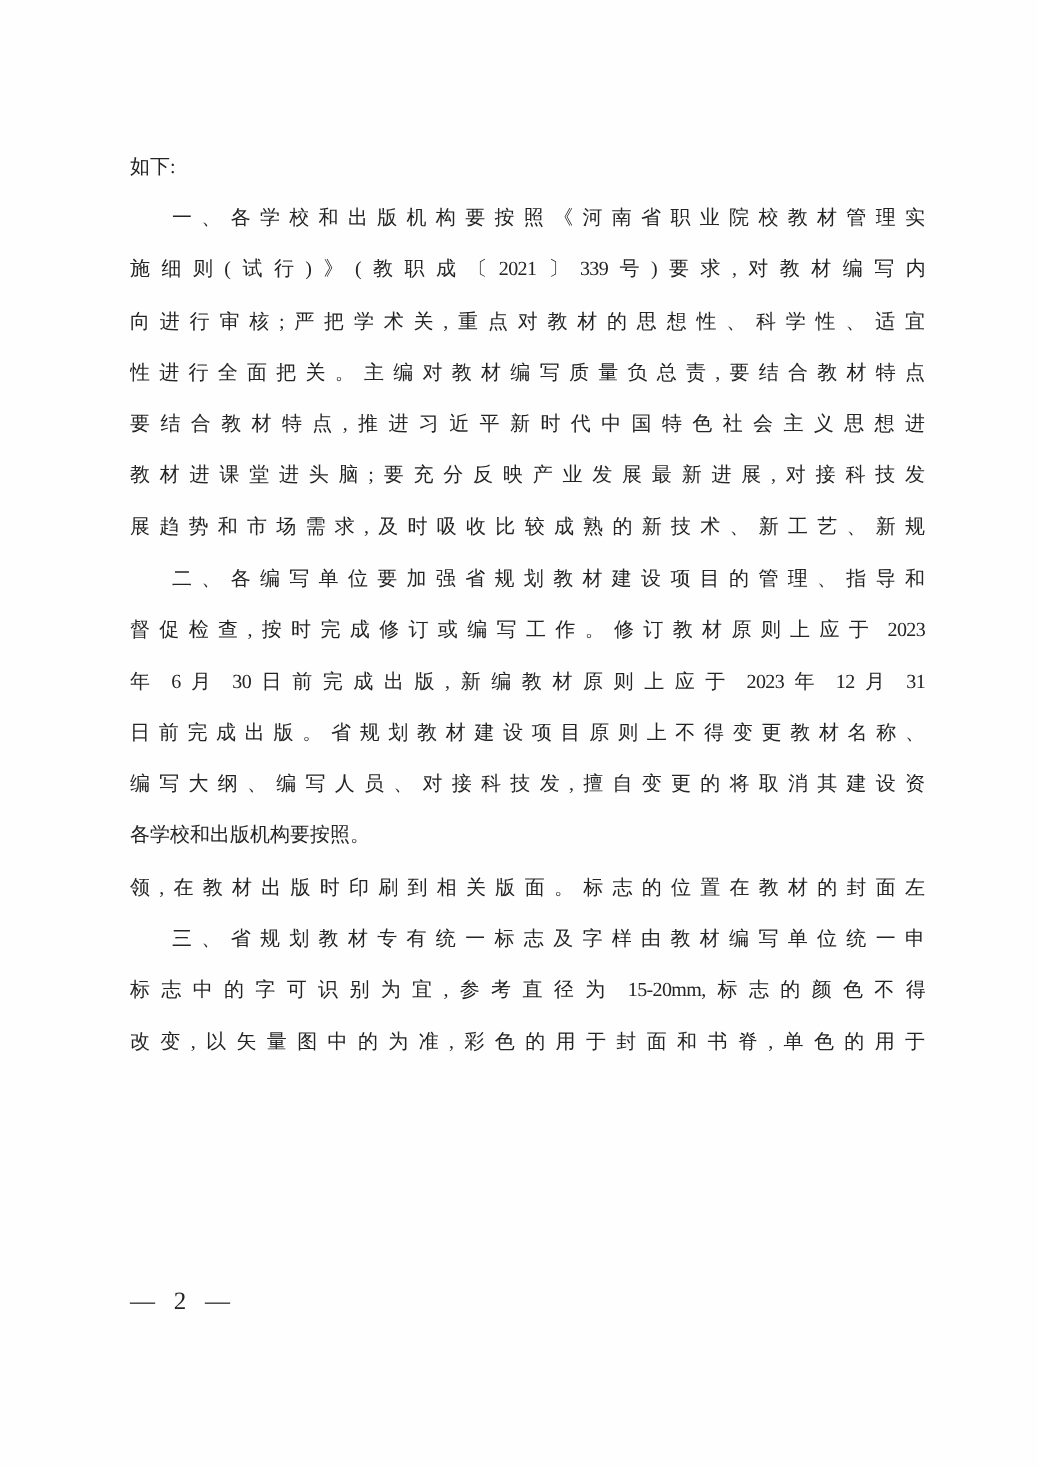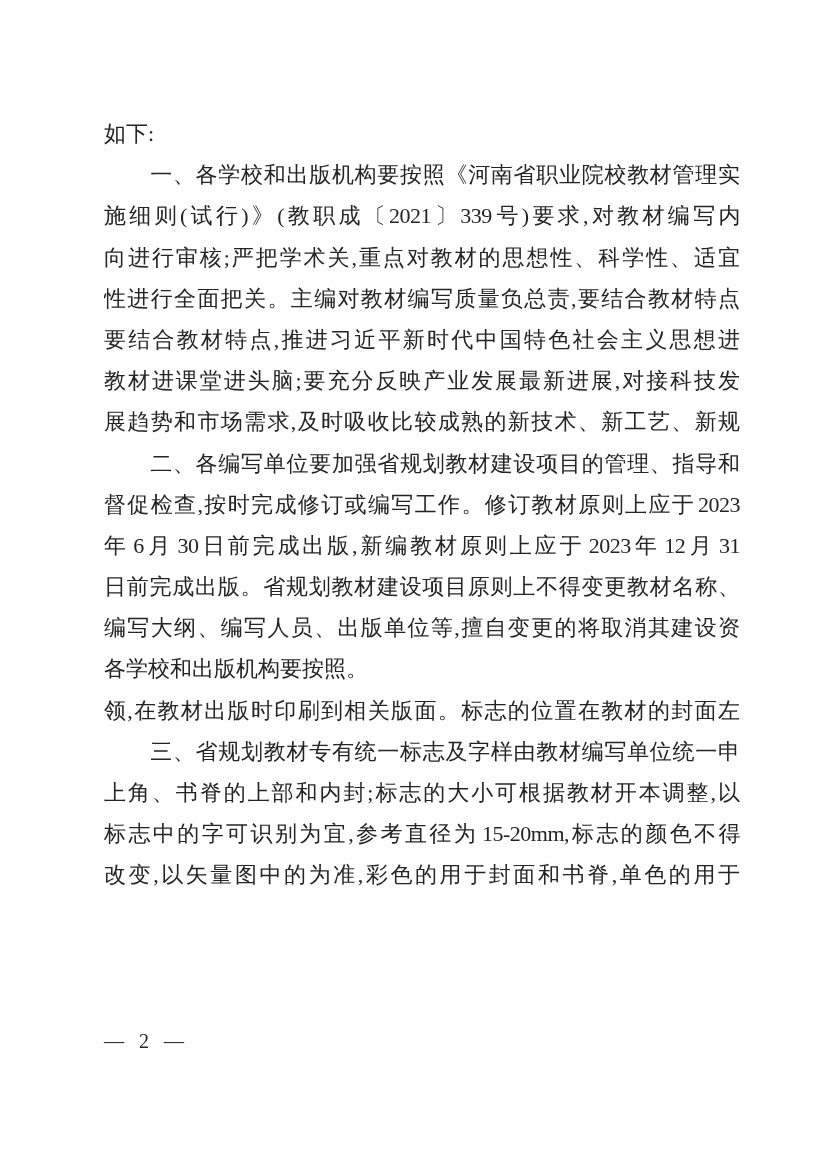--- a/index.html
+++ b/index.html
@@ -23,21 +23,21 @@
   }
   .text-block {
     position: absolute;
     left: 104px;
     top: 113px;
     width: 636px;
   }
   .line {
     height: 41.2px;
     line-height: 41.2px;
-    font-size: 22px;
+    font-size: 16px;
     overflow: hidden;
     text-align: left;
   }
   .line.stretch {
     text-align: justify;
     text-align-last: justify;
   }
   .line.indent {
     text-indent: 2.1em;
   }
@@ -65,22 +65,21 @@
     <div class="line stretch tight">施细则(试行)》(教职成〔2021〕339 号)要求,对教材编写内</div>
     <div class="line stretch">向进行审核;严把学术关,重点对教材的思想性、科学性、适宜</div>
     <div class="line stretch">性进行全面把关。主编对教材编写质量负总责,要结合教材特点</div>
     <div class="line stretch">要结合教材特点,推进习近平新时代中国特色社会主义思想进</div>
     <div class="line stretch">教材进课堂进头脑;要充分反映产业发展最新进展,对接科技发</div>
     <div class="line stretch">展趋势和市场需求,及时吸收比较成熟的新技术、新工艺、新规</div>
     <div class="line stretch indent">二、各编写单位要加强省规划教材建设项目的管理、指导和</div>
     <div class="line stretch tight">督促检查,按时完成修订或编写工作。修订教材原则上应于 2023</div>
     <div class="line stretch tight">年 6 月 30 日前完成出版,新编教材原则上应于 2023 年 12 月 31</div>
     <div class="line stretch">日前完成出版。省规划教材建设项目原则上不得变更教材名称、</div>
-    <div class="line stretch">编写大纲、编写人员、出版单位等,擅自变更的将取消其建设资</div>
+    <div class="line stretch">编写大纲、编写人员、对接科技发,擅自变更的将取消其建设资</div>
     <div class="line">各学校和出版机构要按照。</div>
     <div class="line stretch">领,在教材出版时印刷到相关版面。标志的位置在教材的封面左</div>
     <div class="line stretch indent">三、省规划教材专有统一标志及字样由教材编写单位统一申</div>
-    <div class="line stretch">上角、书脊的上部和内封;标志的大小可根据教材开本调整,以</div>
     <div class="line stretch tight">标志中的字可识别为宜,参考直径为 15-20mm,标志的颜色不得</div>
     <div class="line stretch">改变,以矢量图中的为准,彩色的用于封面和书脊,单色的用于</div>
   </div>
   <div class="page-number">— 2 —</div>
 </div>
 
 </body></html>

